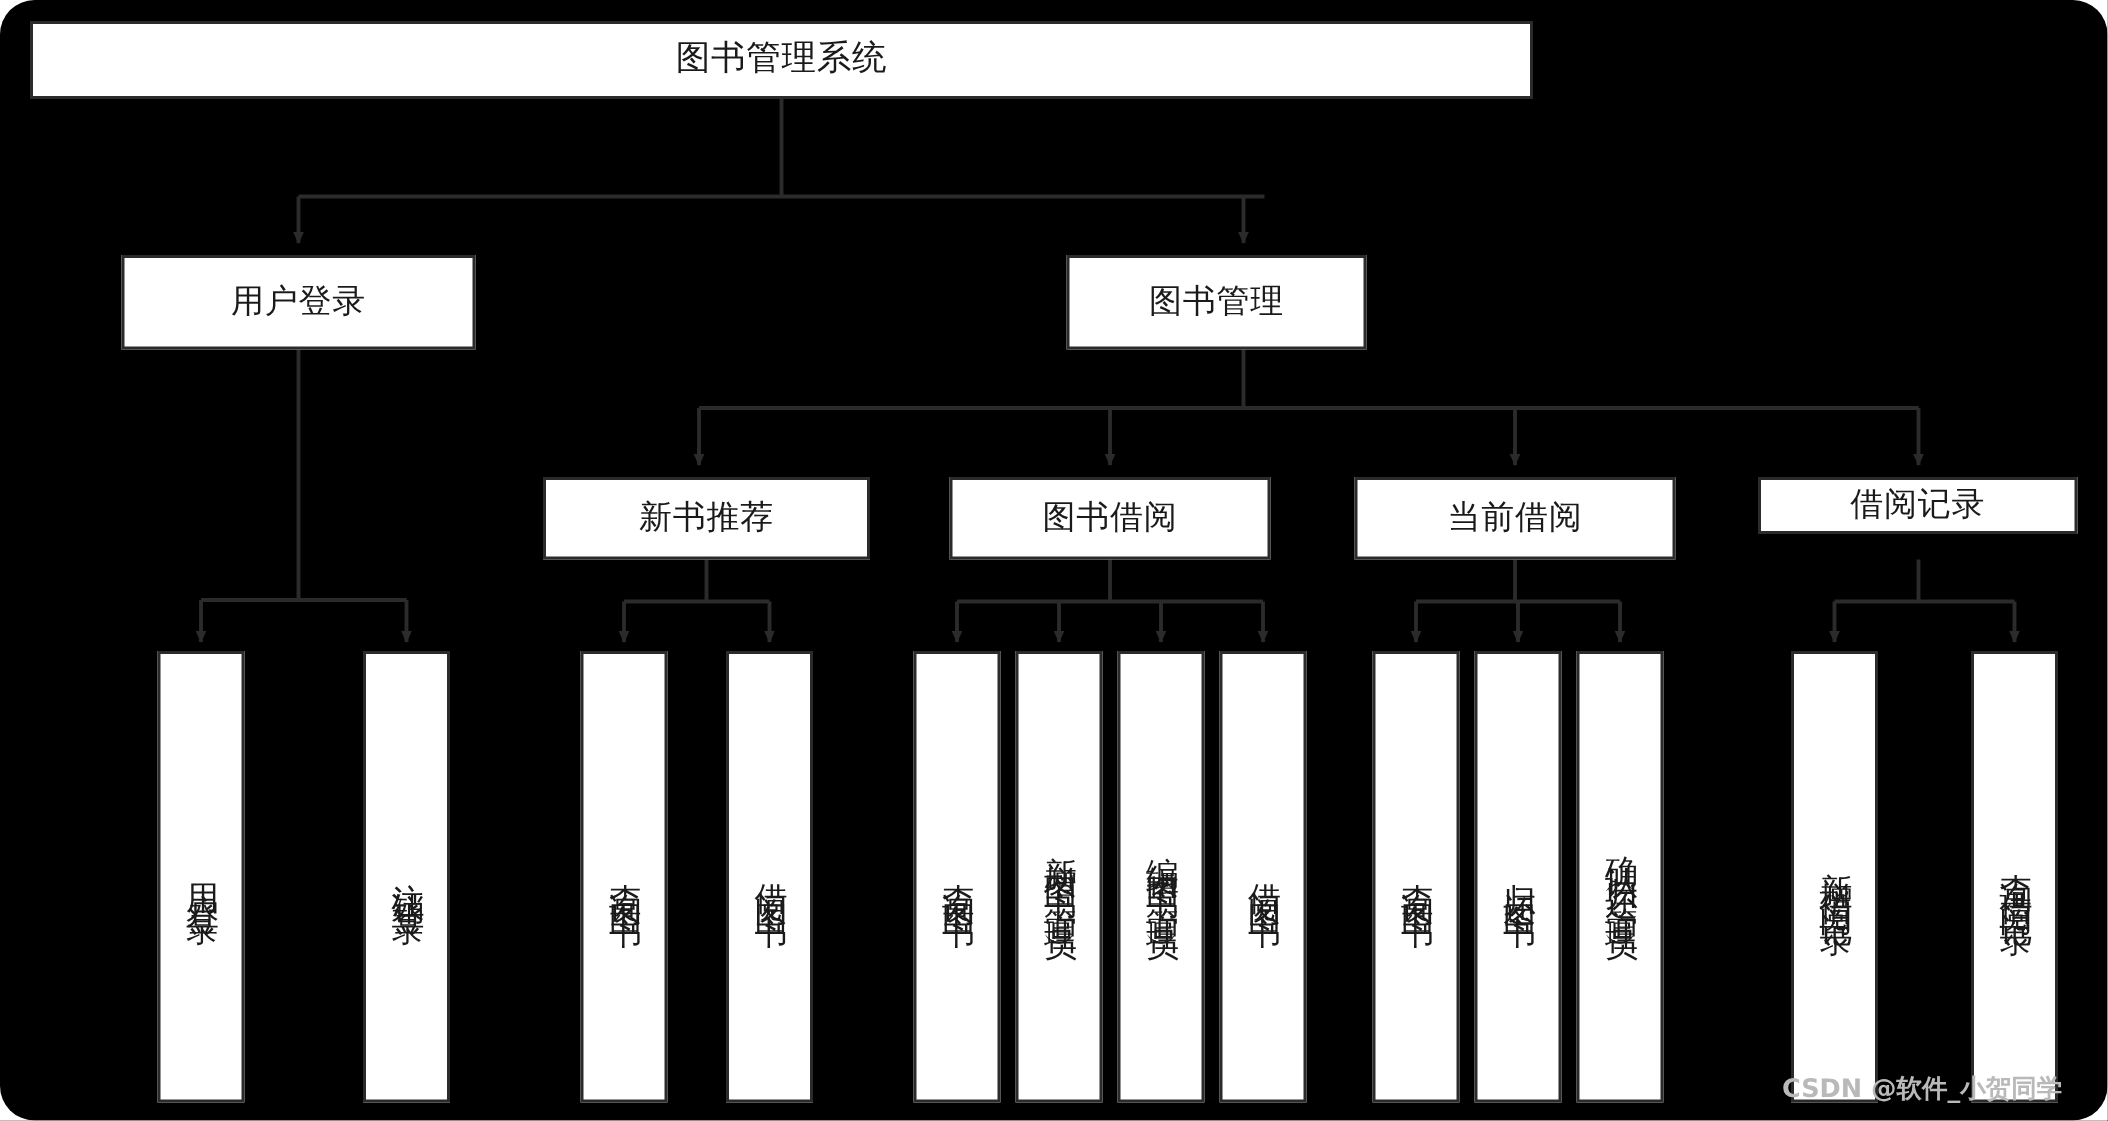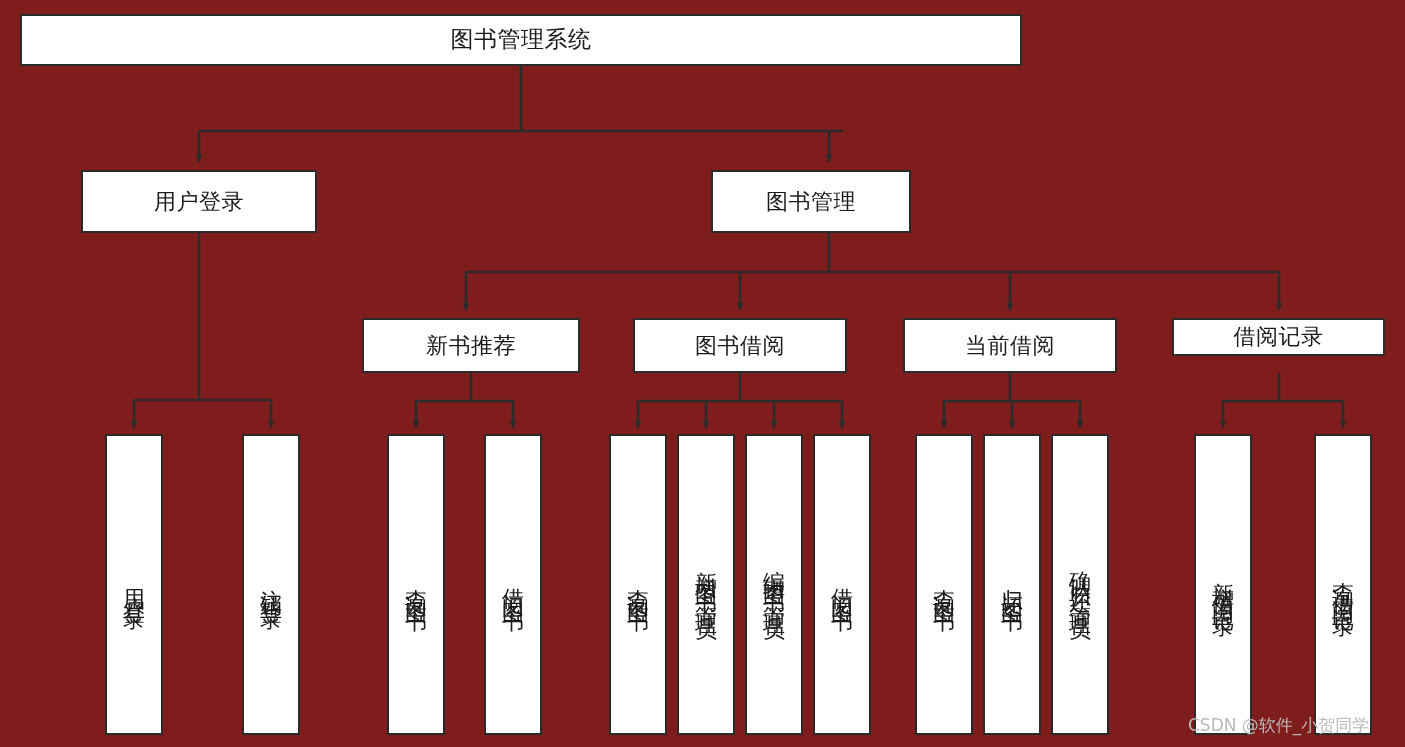--- a/index.html
+++ b/index.html
@@ -7,22 +7,23 @@
     padding: 0;
     background: #ffffff;
   }
   body {
     font-family: "DejaVu Sans", "Liberation Sans", sans-serif;
   }
   #canvas {
     position: relative;
     width: 1405px;
     height: 747px;
-    background: #7f1d1d;
+    background: #000000;
     overflow: hidden;
+    border-radius: 23px;
   }
   #edges {
     position: absolute;
     left: 0;
     top: 0;
     width: 1405px;
     height: 747px;
     pointer-events: none;
   }
   .node {
@@ -64,20 +65,21 @@
     text-align: center;
   }
   .watermark {
     position: absolute;
     left: 1188px;
     top: 714px;
     font-size: 17px;
     color: #b9b9b9;
     white-space: nowrap;
     font-family: "DejaVu Sans", "Liberation Sans", sans-serif;
+    font-weight: bold;
   }
 </style>
 </head>
 <body>
 
 <div id="canvas">
 
   <svg id="edges" viewBox="0 0 1405 747" xmlns="http://www.w3.org/2000/svg">
     <defs>
       <marker id="arrow" markerWidth="9" markerHeight="9" refX="7.4" refY="3.6" orient="auto" markerUnits="userSpaceOnUse">

